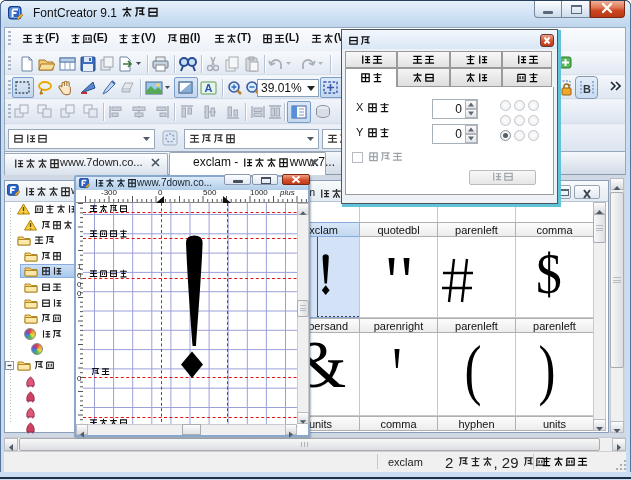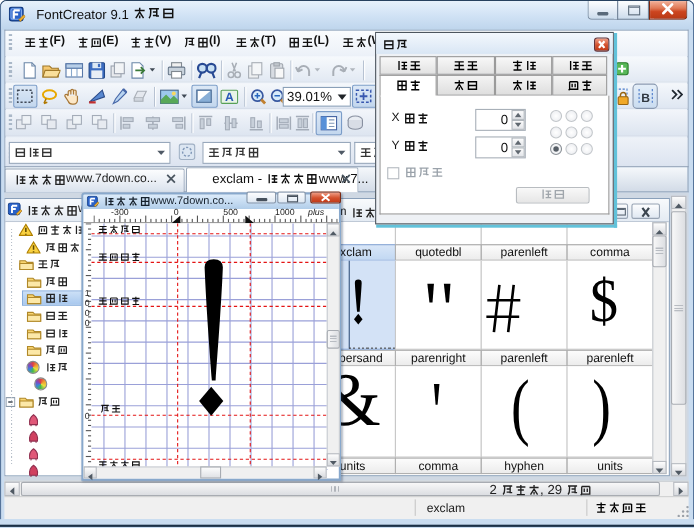--- a/index.html
+++ b/index.html
@@ -861,21 +861,21 @@
     <div style="position:absolute;left:76px;top:424px;width:12px;height:11px;background:linear-gradient(#fdfdfd,#d8dade);border:1px solid #b8bcc2;box-sizing:border-box;"><svg width="10" height="9" viewBox="0 0 10 9">
         <path d="M3 4.5 L7 1.5 V7.5 Z" fill="#505a64"></path>
       </svg></div>
     <div style="position:absolute;left:285px;top:424px;width:12px;height:11px;background:linear-gradient(#fdfdfd,#d8dade);border:1px solid #b8bcc2;box-sizing:border-box;"><svg width="10" height="9" viewBox="0 0 10 9">
         <path d="M7 4.5 L3 1.5 V7.5 Z" fill="#505a64"></path>
       </svg></div>
     <div style="position:absolute;left:182px;top:424px;width:19px;height:11px;background:linear-gradient(#fcfcfc,#e0e2e6);border:1px solid #a8acb2;box-sizing:border-box;"></div>
     <div style="position:absolute;left:4px;top:451px;width:622px;height:21px;background:#f0f0f0;border-top:1px solid #d0d0d0;box-sizing:border-box;"></div>
     <div style="position:absolute;left:377px;top:454px;width:1px;height:15px;background:#c8c8c8;"></div>
     <div style="position:absolute;left:388px;top:456px;font-size:11px;color:#222;">exclam</div>
-    <div style="position:absolute;left:445px;top:440px;font-size:12px;color:#222;white-space:nowrap;"><span style="position:relative;top:-2px">2 </span><svg class="zc " width="11" height="11" viewBox="0 0 12 12">
+    <div style="position:absolute;left:445px;top:456px;font-size:15px;color:#222;white-space:nowrap;"><span style="position:relative;top:-2px">2 </span><svg class="zc " width="11" height="11" viewBox="0 0 12 12">
         <use href="#h7"></use>
       </svg><svg class="zc " width="11" height="11" viewBox="0 0 12 12">
         <use href="#h3"></use>
       </svg><svg class="zc " width="11" height="11" viewBox="0 0 12 12">
         <use href="#h6"></use>
       </svg><span style="position:relative;top:-2px">, 29 </span><svg class="zc " width="11" height="11" viewBox="0 0 12 12">
         <use href="#h7"></use>
       </svg><svg class="zc " width="11" height="11" viewBox="0 0 12 12">
         <use href="#h8"></use>
       </svg></div>

